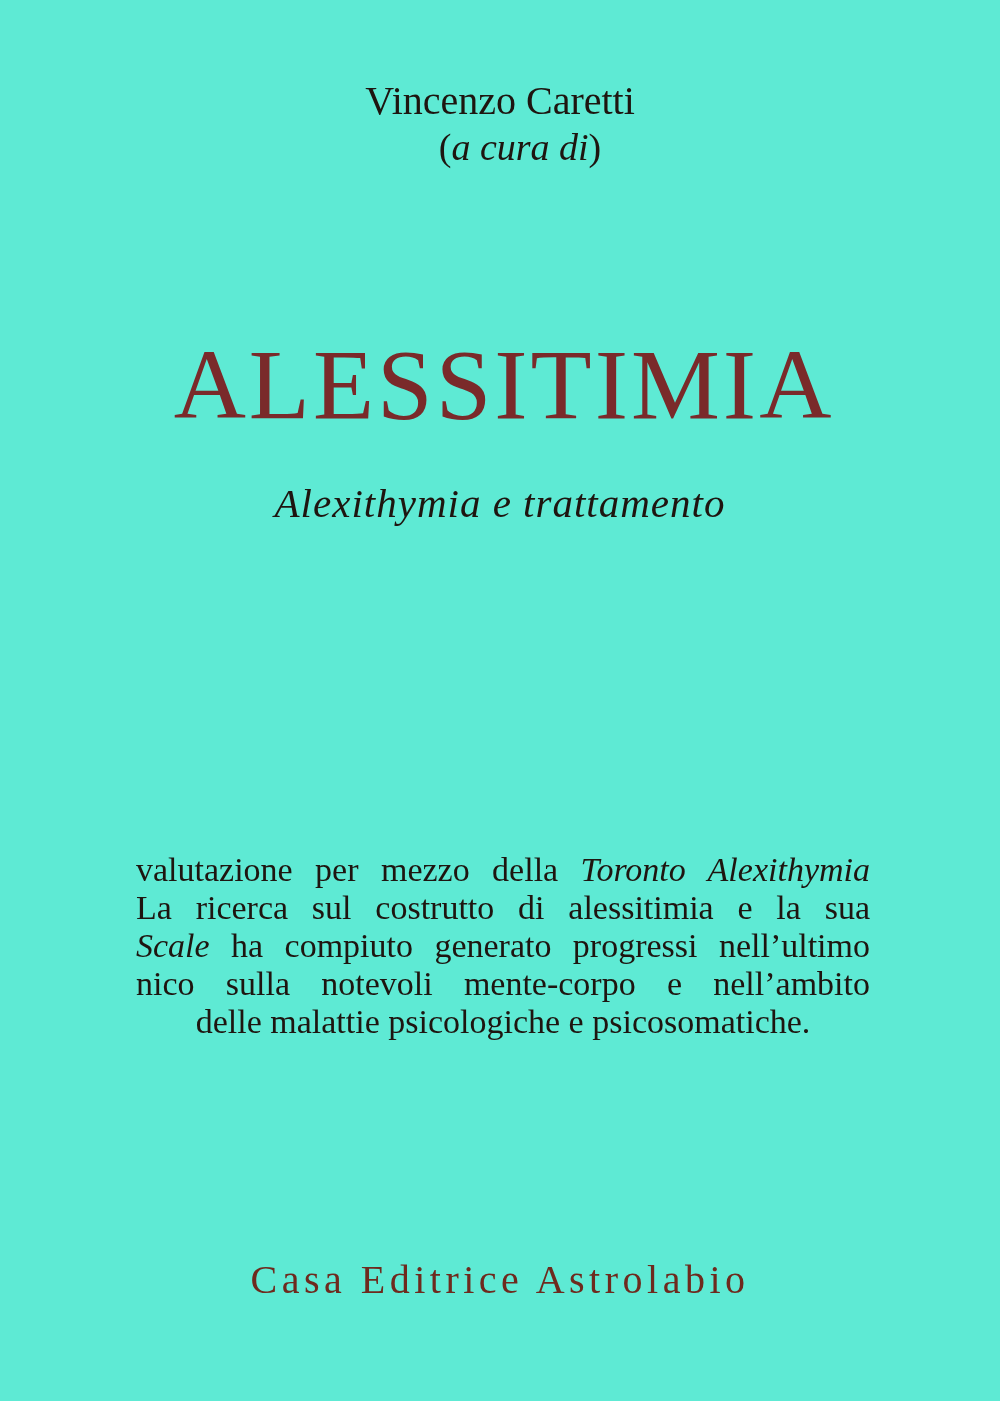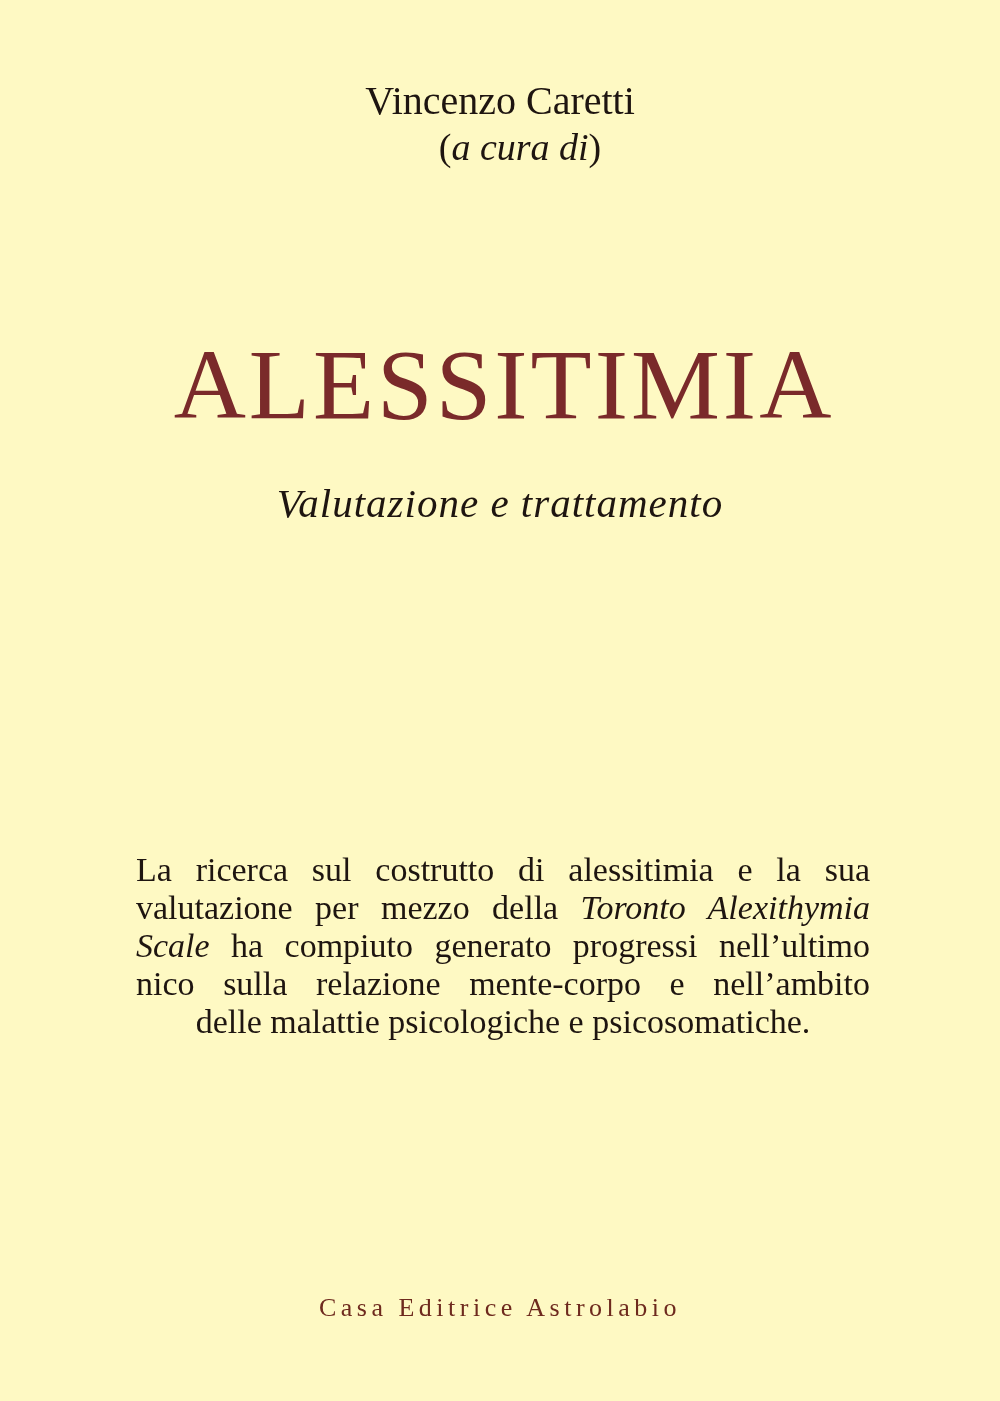--- a/index.html
+++ b/index.html
@@ -11,21 +11,21 @@
       height: 1401px;
       background: #EACA77;
       position: relative;
       overflow: hidden;
       font-family: "Liberation Serif", "DejaVu Serif", serif;
       color: #1e1510;
     }
     .cover {
       position: absolute;
       inset: 0;
-      background: #fef9c3;
+      background: #5eead4;
     }
     .editors {
       position: absolute;
       top: 78px;
       left: 0;
       width: 1000px;
       text-align: center;
       font-size: 40px;
       line-height: 46px;
       color: #1e1510;
@@ -86,44 +86,43 @@
     }
     .blurb .it {
       font-style: italic;
     }
     .publisher {
       position: absolute;
       top: 1256px;
       left: 0;
       width: 1000px;
       text-align: center;
-      font-size: 26px;
+      font-size: 40px;
       line-height: 48px;
       letter-spacing: 4.5px;
       color: #6E2A1E;
-      margin-top: 28px;
     }
   </style>
 </head>
 <body>
 
 <div class="cover">
 
   <div class="editors">
     <span class="line">Vincenzo Caretti</span>
     <span class="note"><span>(</span><span class="ital">a cura di</span><span>)</span></span>
   </div>
 
   <h1 class="title">ALESSITIMIA</h1>
 
-  <div class="subtitle">Valutazione e trattamento</div>
+  <div class="subtitle">Alexithymia e trattamento</div>
 
   <div class="blurb">
+    <span class="bl"><span>valutazione per mezzo della </span><span class="it">Toronto Alexithymia</span></span>
     <span class="bl"><span>La ricerca sul costrutto di alessitimia e la sua</span></span>
-    <span class="bl"><span>valutazione per mezzo della </span><span class="it">Toronto Alexithymia</span></span>
     <span class="bl"><span class="it">Scale</span><span> ha compiuto generato progressi nell’ultimo</span></span>
-    <span class="bl"><span>nico sulla relazione mente-corpo e nell’ambito</span></span>
+    <span class="bl"><span>nico sulla notevoli mente-corpo e nell’ambito</span></span>
     <span class="bl last"><span>delle malattie psicologiche e psicosomatiche.</span></span>
   </div>
 
   <div class="publisher">Casa Editrice Astrolabio</div>
 
 </div>
 
 </body></html>

